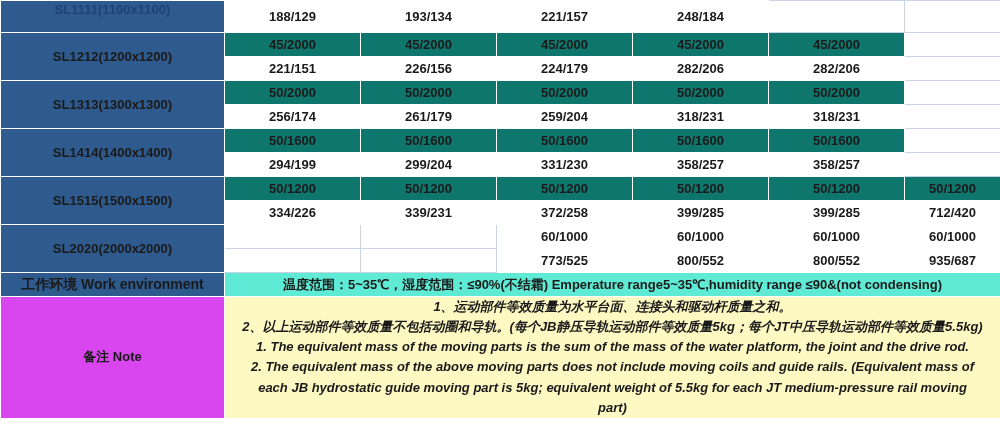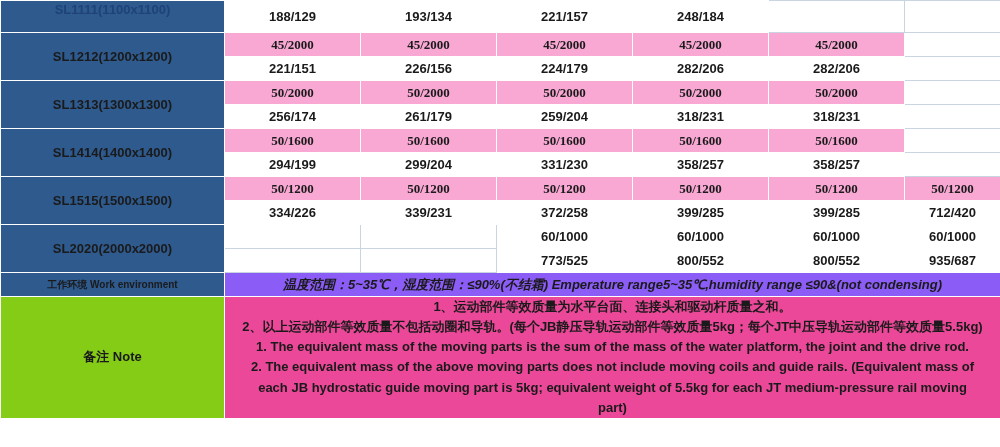--- a/index.html
+++ b/index.html
@@ -39,47 +39,46 @@
     width:224px;
   }
   
   td.data{
     border:1px solid #c9d4e2;
     background:#ffffff;
     font-weight:bold;
     font-size:13.5px;
   }
   td.data.alt{
-    background:#f9a8d4;
-    font-family:Liberation Serif, serif;
+    background:#0f766e;
   }
   td.data.blank{
     border:1px solid #c9d4e2;
     background:#ffffff;
   }
   td.envtext{
     border:1px solid #c9d4e2;
-    background:#8b5cf6;
+    background:#5eead4;
     font-weight:bold;
     font-size:12.5px;
     padding:3px 6px;
     text-align:center;
-    font-style:italic;
   }
   td.notecell{
     border:1px solid #c9d4e2;
-    background:#ec4899;
+    background:#fef9c3;
     font-weight:bold;
     font-size:13px;
     line-height:1.55;
     padding:4px 8px;
     text-align:center;
+    font-style:italic;
   }
   td.note-label{
-    background:#84cc16;
+    background:#d946ef;
     color:#ffffff;
     font-weight:bold;
     font-size:14px;
   }
   .firstrow td.label{
     color:#20447c;
     background:#2e5a8e;
   }
   .firstrow td.label span{
     position:relative;
@@ -202,21 +201,21 @@
     <tr>
       <td class="data blank"></td>
       <td class="data blank"></td>
       <td class="data">773/525</td>
       <td class="data">800/552</td>
       <td class="data">800/552</td>
       <td class="data">935/687</td>
     </tr>
 
     <tr>
-      <td class="label" style="font-size:10px">工作环境  Work environment</td>
+      <td class="label" style="font-size:14px">工作环境  Work environment</td>
       <td class="envtext" colspan="6">温度范围：5~35℃，湿度范围：≤90%(不结霜)  Emperature range5~35℃,humidity range ≤90&amp;(not condensing)</td>
     </tr>
 
     <tr>
       <td class="label note-label">备注 Note</td>
       <td class="notecell" colspan="6">
         <div class="note-lines">
           <p>1、运动部件等效质量为水平台面、连接头和驱动杆质量之和。</p>
           <p>2、以上运动部件等效质量不包括动圈和导轨。(每个JB静压导轨运动部件等效质量5kg；每个JT中压导轨运动部件等效质量5.5kg)</p>
           <p>1. The equivalent mass of the moving parts is the sum of the mass of the water platform, the joint and the drive rod.</p>

